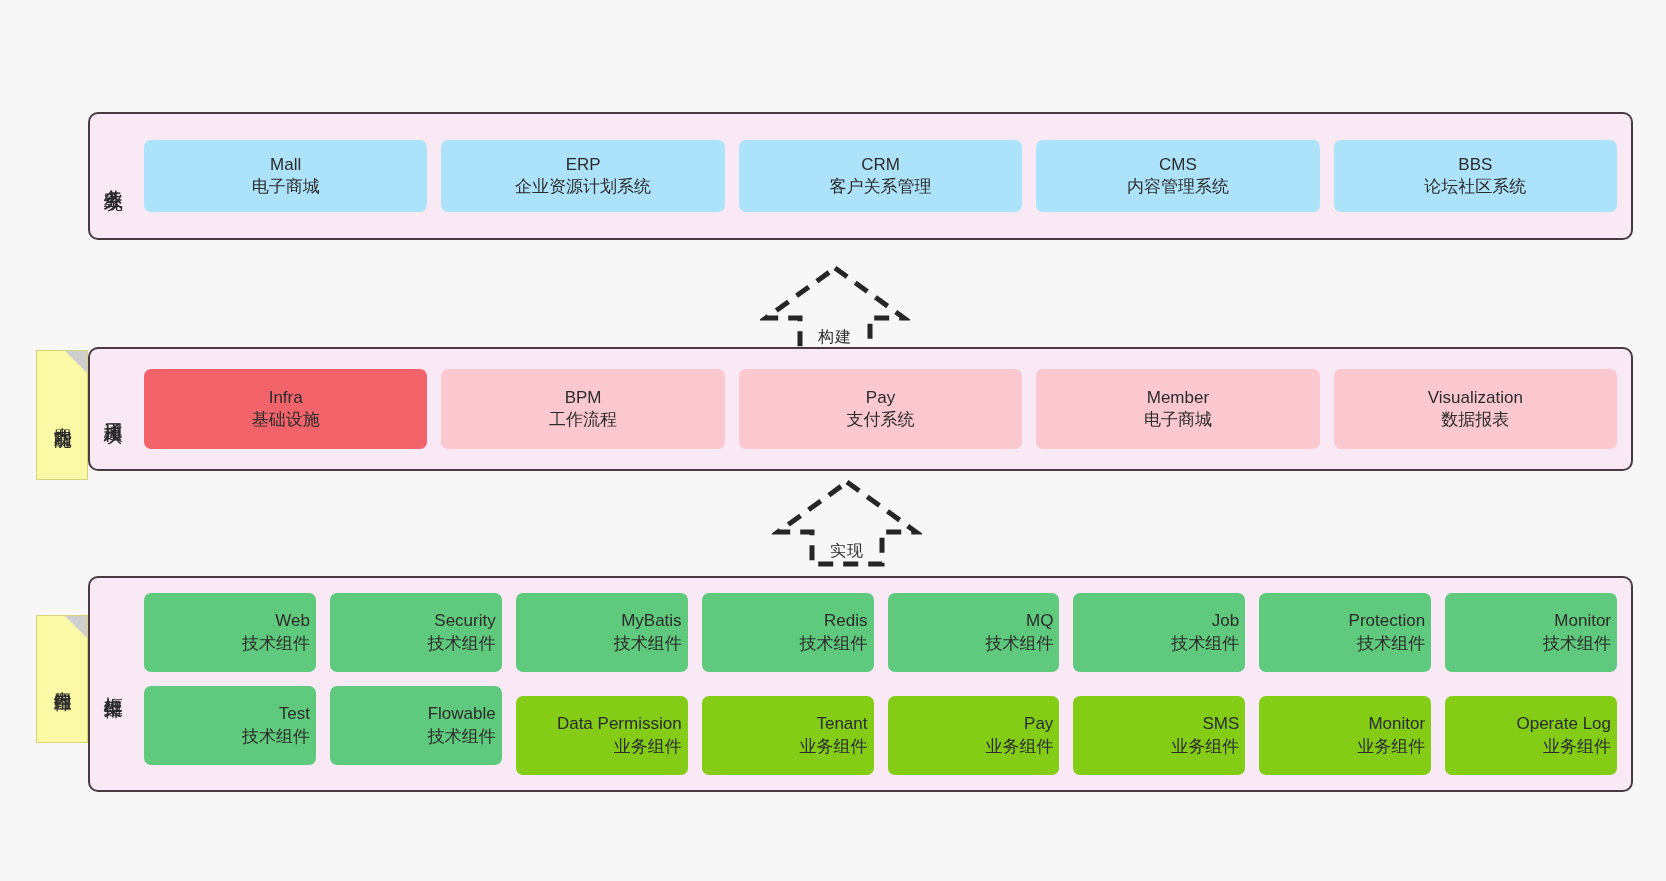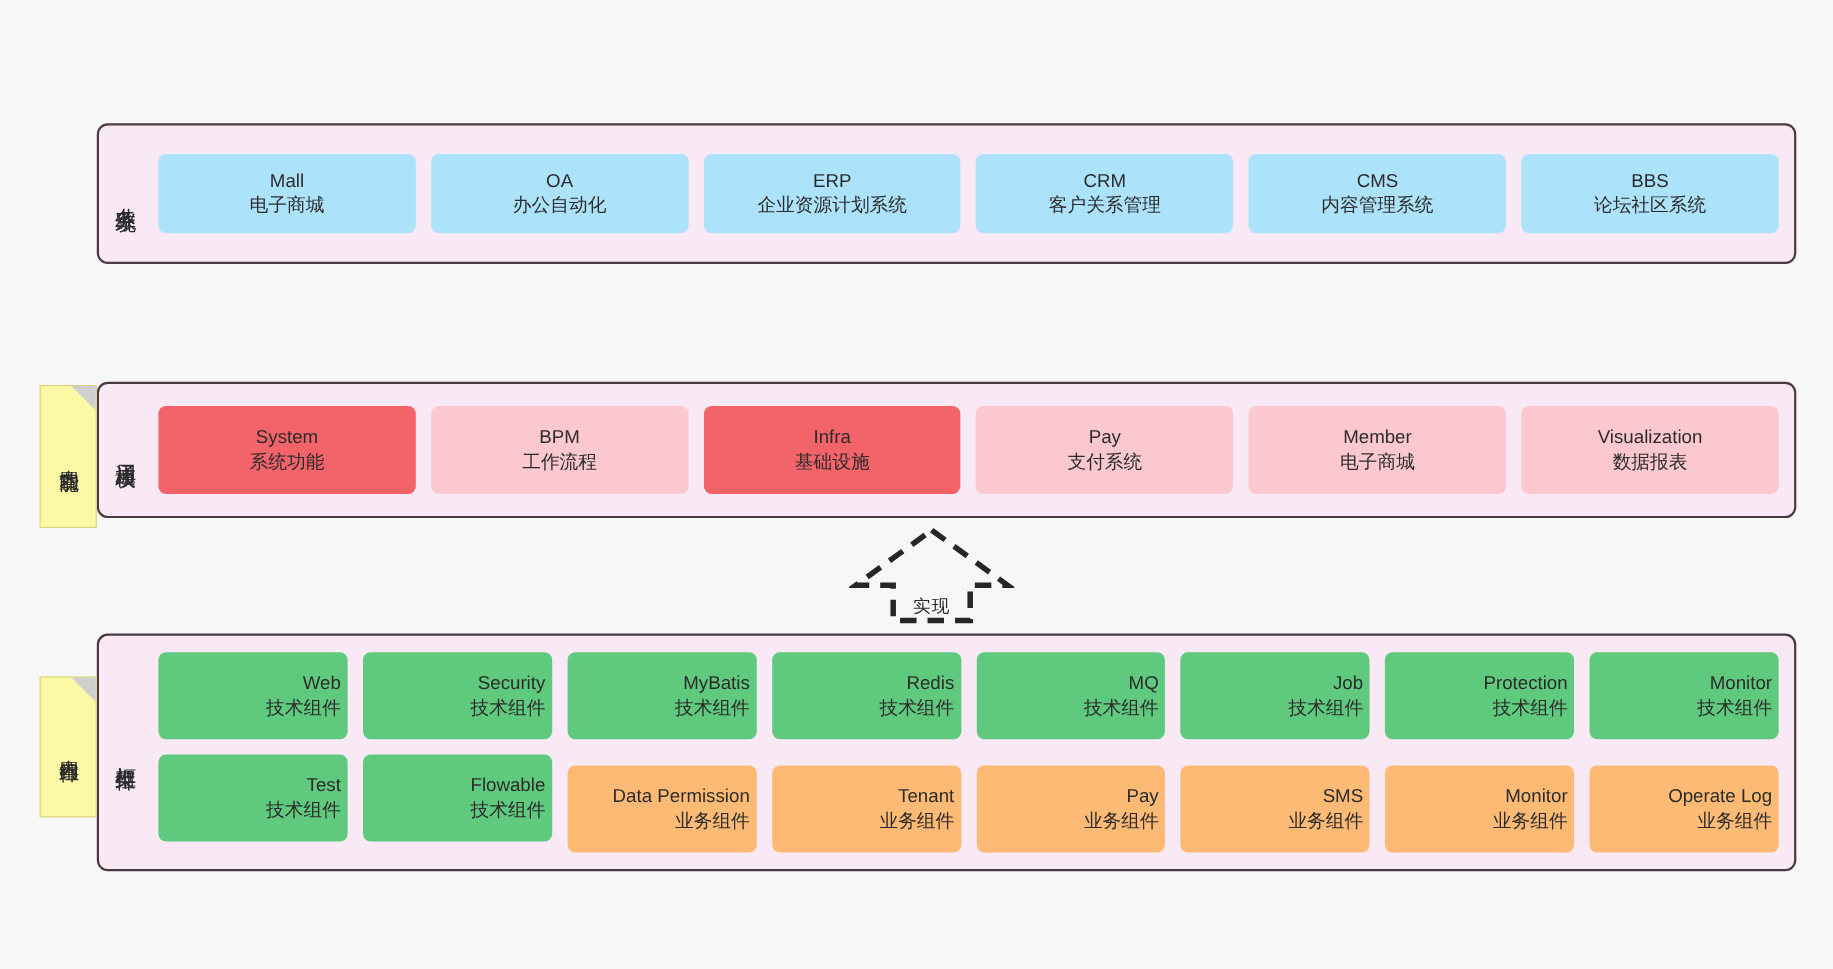--- a/index.html
+++ b/index.html
@@ -78,21 +78,21 @@
     padding: 4px 6px;
   }
   .cell .cell-name { display: block; }
   .cell .cell-sub  { display: block; }
 
   
   .c-blue        { background: #ace3fa; }
   .c-red-strong  { background: #f2646a; }
   .c-red-light   { background: #fbc8cf; }
   .c-green-dark  { background: #5fc97e; }
-  .c-green-light { background: #fdba74; margin-top: 10px; }
+  .c-green-light { background: #84cc16; margin-top: 10px; }
 
   
   #layer-business { left: 88px; top: 112px; width: 1545px; height: 128px; }
   #layer-business .cell { height: 72px; }
 
   
   #layer-modules { left: 88px; top: 347px; width: 1545px; height: 124px; }
   #layer-modules .cell { height: 80px; }
 
   
@@ -158,59 +158,57 @@
 
   <div class="layer" id="layer-business">
     <div class="layer-title">业务系统</div>
     <div class="layer-body">
       <div class="cell-row">
         <div class="cell c-blue">
           <span class="cell-name">Mall</span>
           <span class="cell-sub">电子商城</span>
         </div>
         <div class="cell c-blue">
-          <span class="cell-name">OA</span>
-          <span class="cell-sub">办公自动化</span>
-        </div>
-        <div class="cell c-blue">
           <span class="cell-name">ERP</span>
           <span class="cell-sub">企业资源计划系统</span>
         </div>
         <div class="cell c-blue">
           <span class="cell-name">CRM</span>
           <span class="cell-sub">客户关系管理</span>
         </div>
         <div class="cell c-blue">
           <span class="cell-name">CMS</span>
           <span class="cell-sub">内容管理系统</span>
         </div>
         <div class="cell c-blue">
           <span class="cell-name">BBS</span>
           <span class="cell-sub">论坛社区系统</span>
         </div>
       </div>
     </div>
   </div>
 
+  <div class="block-arrow" id="arrow-build">
+    <svg viewBox="0 0 150 92" xmlns="http://www.w3.org/2000/svg">
+      <path d="M75 6 L144 56 L110 56 L110 88 L40 88 L40 56 L6 56 Z" fill="none" stroke="#262626" stroke-width="5" stroke-dasharray="15,10" stroke-linejoin="miter"></path>
+    </svg>
+    <div class="arrow-label">构建</div>
+  </div>
 
   <div class="layer" id="layer-modules">
     <div class="layer-title">通用模块</div>
     <div class="layer-body">
       <div class="cell-row">
         <div class="cell c-red-strong">
-          <span class="cell-name">System</span>
-          <span class="cell-sub">系统功能</span>
+          <span class="cell-name">Infra</span>
+          <span class="cell-sub">基础设施</span>
         </div>
         <div class="cell c-red-light">
           <span class="cell-name">BPM</span>
           <span class="cell-sub">工作流程</span>
-        </div>
-        <div class="cell c-red-strong">
-          <span class="cell-name">Infra</span>
-          <span class="cell-sub">基础设施</span>
         </div>
         <div class="cell c-red-light">
           <span class="cell-name">Pay</span>
           <span class="cell-sub">支付系统</span>
         </div>
         <div class="cell c-red-light">
           <span class="cell-name">Member</span>
           <span class="cell-sub">电子商城</span>
         </div>
         <div class="cell c-red-light">

